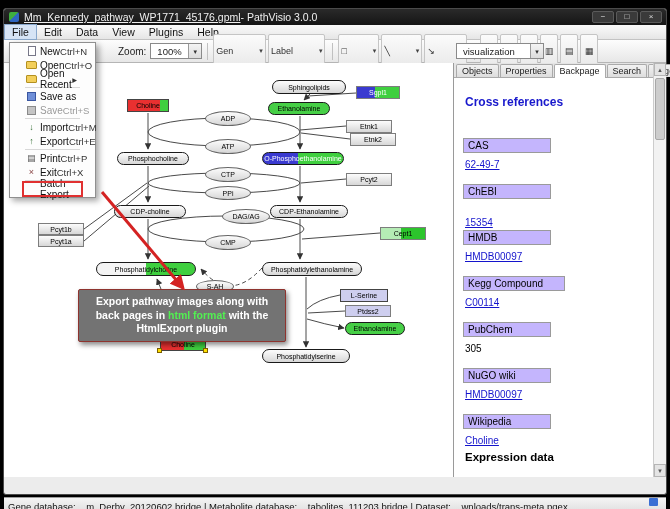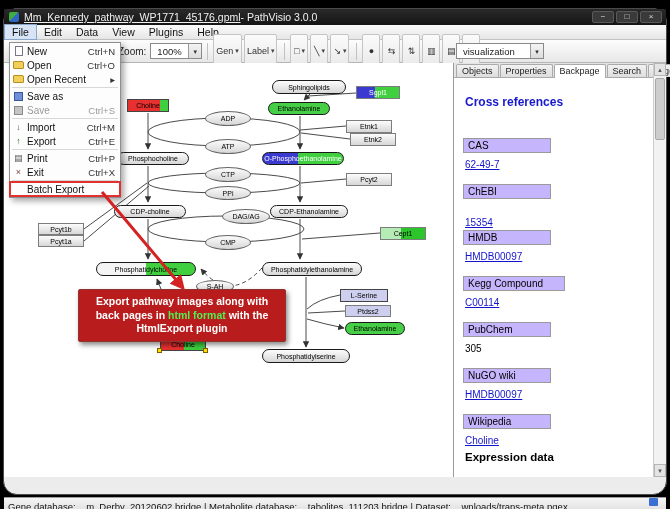--- a/index.html
+++ b/index.html
@@ -1,39 +1,39 @@
 <!DOCTYPE html>
 <html><head>
 <meta charset="utf-8">
 <style>
   * { margin:0; padding:0; box-sizing:border-box; }
   html,body { width:670px; height:509px; background:#000; font-family:"Liberation Sans",sans-serif; position:relative; overflow:hidden; }
 
-  #window { position:absolute; left:3px; top:8px; width:664px; height:487px; background:#ececec; border:1px solid #4a4a4a; border-radius:14px; overflow:visible; }
+  #window { position:absolute; left:3px; top:8px; width:664px; height:487px; background:#ececec; border:1px solid #4a4a4a; border-radius:3px; overflow:visible; }
 
   
   #titlebar { position:absolute; left:0; top:0; width:662px; height:16px; background:linear-gradient(#2a2a2a,#151515); color:#f0f0f0; font-size:10.5px; display:flex; align-items:center; border-radius:2px 2px 0 0; }
   #app-icon { width:10px; height:10px; margin:0 5px 0 5px; background:linear-gradient(135deg,#3fae3f 50%,#2f66c0 50%); border-radius:2px; }
   #title-file { text-decoration:underline; }
   #win-controls { position:absolute; right:4px; top:2px; display:flex; gap:2px; }
   .wbtn { width:22px; height:12px; background:#3a3a3a; border:1px solid #5a5a5a; border-radius:2px; color:#ddd; font-size:8px; line-height:10px; text-align:center; }
 
   
   #menubar { position:absolute; left:0; top:16px; width:662px; height:15px; background:linear-gradient(#fafafa,#e6e6e6); border-bottom:1px solid #c3c3c3; display:flex; align-items:center; font-size:10.5px; color:#111; }
   .mb-item { padding:1px 7px; }
   .mb-item.active { background:#d6e4f5; border:1px solid #89a8cc; }
 
   
   #toolbar { position:absolute; left:0; top:31px; width:662px; height:23px; background:linear-gradient(#fdfdfd,#e7e7e7); border-bottom:1px solid #b5b5b5; display:flex; align-items:center; padding-left:114px; font-size:10px; color:#222; }
   #zoom-label { margin-right:4px; }
   .combo { height:16px; background:#fff; border:1px solid #8a8a8a; display:flex; align-items:center; font-size:9.5px; padding-left:6px; position:relative; }
   #zoom-combo { width:52px; }
   .combo .caret { position:absolute; right:0; top:0; width:13px; height:100%; background:linear-gradient(#f4f4f4,#dcdcdc); border-left:1px solid #9a9a9a; font-size:7px; color:#333; text-align:center; line-height:15px; }
   .tsep { width:1px; height:17px; background:#c0c0c0; margin:0 5px; }
-  .tbtn { height:34px; min-width:18px; border:1px solid #c5c5c5; background:linear-gradient(#fbfbfb,#e9e9e9); border-radius:2px; margin-right:2px; font-size:9px; color:#333; display:flex; align-items:center; justify-content:center; padding:0 2px; }
+  .tbtn { height:34px; min-width:18px; border:1px solid #c5c5c5; background:linear-gradient(#fbfbfb,#e9e9e9); border-radius:2px; margin-right:2px; font-size:9px; color:#333; display:flex; align-items:center; justify-content:center; padding:0 2px;gap:24px; }
   .tbtn .caret2 { font-size:7px; margin-left:2px; color:#444; }
   #vis-combo { position:absolute; left:452px; top:3px; width:88px; }
 
   
   #canvas { position:absolute; left:0; top:54px; width:449px; height:414px; background:#fff; overflow:hidden; }
   #edges { position:absolute; left:0; top:0; z-index:1; }
 
   .node { position:absolute; z-index:5; height:13px; border:1px solid #444; background:linear-gradient(#fcfcfc,#d7d7d7); color:#000; font-size:7px; display:flex; align-items:center; justify-content:center; white-space:nowrap; overflow:hidden; }
   .round { border-radius:7px; border-color:#1a1a1a; }
   .ellipse { border-radius:50%; border-color:#666; }
@@ -41,21 +41,21 @@
   .green { background:#46cf46; }
   .red { background:linear-gradient(90deg,#e93030 80%,#3fcf3f 80%); }
   .red-green { background:linear-gradient(90deg,#e93030 52%,#3fcf3f 52%); }
   .blue-green { background:linear-gradient(90deg,#3a3ad0 44%,#3fcf3f 44%); color:#fff; }
   .half-green { background:linear-gradient(90deg,#f4f4f4 50%,#3fcf3f 50%); }
   .cept { background:linear-gradient(90deg,#b5ecb5 45%,#2cc52c 45%); }
   .lav { background:#ceceef; }
 
   .handle { position:absolute; width:5px; height:5px; background:#ffe000; border:1px solid #7e6000; z-index:7; }
 
-  #annotation { position:absolute; left:74px; top:226px; width:208px; height:53px; z-index:20; background:#b91c1c; border:1px solid #8e332e; border-radius:2px; box-shadow:2px 3px 5px rgba(0,0,0,.45); color:#fff; font-size:10.5px; font-weight:bold; line-height:1.3; display:flex; align-items:center; justify-content:center; text-align:center; padding:18px 8px; }
+  #annotation { position:absolute; left:74px; top:226px; width:208px; height:53px; z-index:20; background:#737373; border:1px solid #8e332e; border-radius:2px; box-shadow:2px 3px 5px rgba(0,0,0,.45); color:#fff; font-size:10.5px; font-weight:bold; line-height:1.3; display:flex; align-items:center; justify-content:center; text-align:center; padding:18px 8px; }
   #annotation .hl { color:#52ef52; }
 
   
   #splitter { position:absolute; left:449px; top:54px; width:1px; height:414px; background:#9a9a9a; }
   #sidepanel { position:absolute; left:450px; top:54px; width:212px; height:414px; background:#fff; }
   #tabstrip { position:absolute; left:0; top:0; width:199px; height:15px; background:#e4e4e4; border-bottom:1px solid #aaa; display:flex; align-items:flex-end; padding-left:2px; }
   .tab { font-size:9px; color:#222; padding:1px 5px; border:1px solid #aaa; border-bottom:none; background:linear-gradient(#f2f2f2,#ddd); margin-right:1px; border-radius:2px 2px 0 0; }
   .tab.active { background:#fff; position:relative; top:1px; padding-bottom:2px; }
   #panel-content { position:absolute; left:0; top:16px; width:199px; height:398px; background:#fff; overflow:hidden; }
   #xref-heading { position:absolute; left:11px; top:16px; color:#1818cc; font-weight:bold; font-size:12px; }
@@ -64,21 +64,21 @@
   .sec-val.plain { color:#000; text-decoration:none; }
   #expr-heading { position:absolute; left:11px; top:372px; font-weight:bold; font-size:11.5px; color:#000; }
   #vscroll { position:absolute; right:0; top:0; width:13px; height:414px; background:#f2f2f2; border-left:1px solid #ccc; }
   .sbtn { position:absolute; left:0; width:12px; height:13px; background:#e4e4e4; border:1px solid #b5b5b5; font-size:6px; color:#555; text-align:center; line-height:12px; }
   #sthumb { position:absolute; left:1px; top:15px; width:10px; height:62px; background:#cdcdcd; border:1px solid #a8a8a8; border-radius:2px; }
 
   
   #statusbar { position:absolute; left:0; top:468px; width:662px; height:17px; background:linear-gradient(#f4f4f4,#dcdcdc); border-top:1px solid #9d9d9d; font-size:9.5px; color:#111; display:flex; align-items:center; padding-left:4px; white-space:nowrap; overflow:hidden;margin-top:20px; }
 
   
-  #filemenu { position:absolute; left:5px; top:33px; width:112px; background:#fdfdfd; border:1px solid #8f8f8f; box-shadow:3px 3px 6px rgba(0,0,0,.35); z-index:100; padding:1px 0; }
+  #filemenu { position:absolute; left:5px; top:33px; width:87px; background:#fdfdfd; border:1px solid #8f8f8f; box-shadow:3px 3px 6px rgba(0,0,0,.35); z-index:100; padding:1px 13px; }
   .mrow { height:14px; display:flex; align-items:center; font-size:10px; color:#111; position:relative; }
   .mrow.disabled { color:#9a9a9a; }
   .mrow.hl { outline:2px solid #e03030; outline-offset:-1px; }
   .mi { width:17px; display:flex; justify-content:center; align-items:center; flex:0 0 auto; font-size:9px; }
   .mlabel { flex:1 1 auto; }
   .mshort { padding-right:5px; color:#333; font-size:9.5px; }
   .mrow.disabled .mshort { color:#9a9a9a; }
   .msep { height:1px; background:#d8d8d8; margin:1px 2px; }
   .ic-new { width:8px; height:10px; background:#fff; border:1px solid #778; }
   .ic-folder { width:11px; height:8px; background:#f3cf5a; border:1px solid #b39020; border-radius:1px 2px 1px 1px; }

